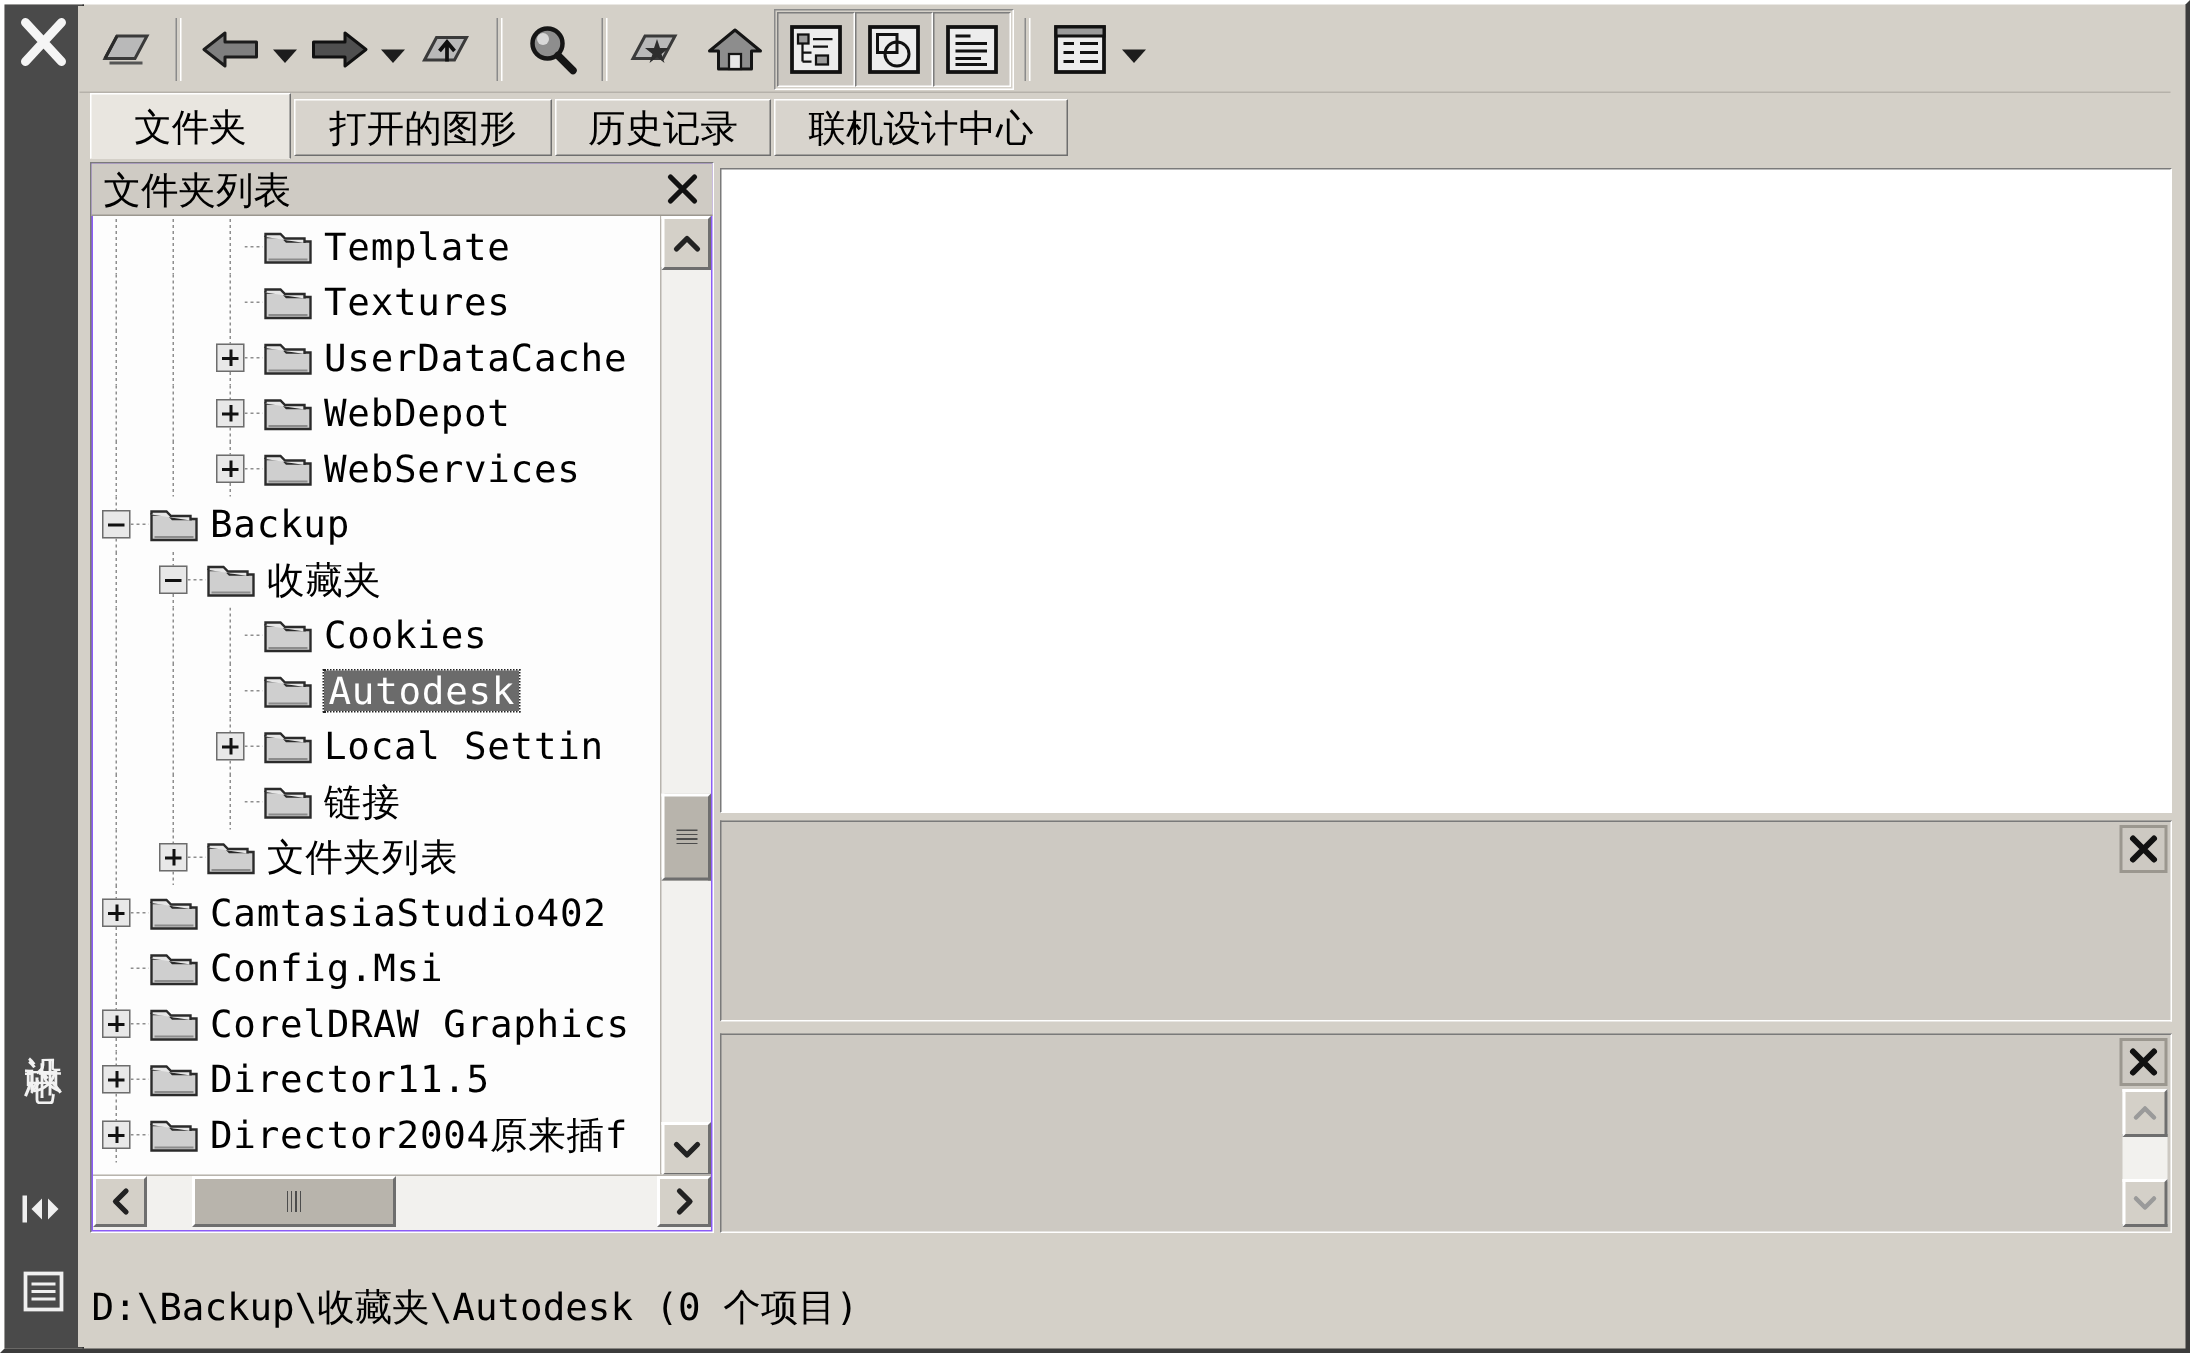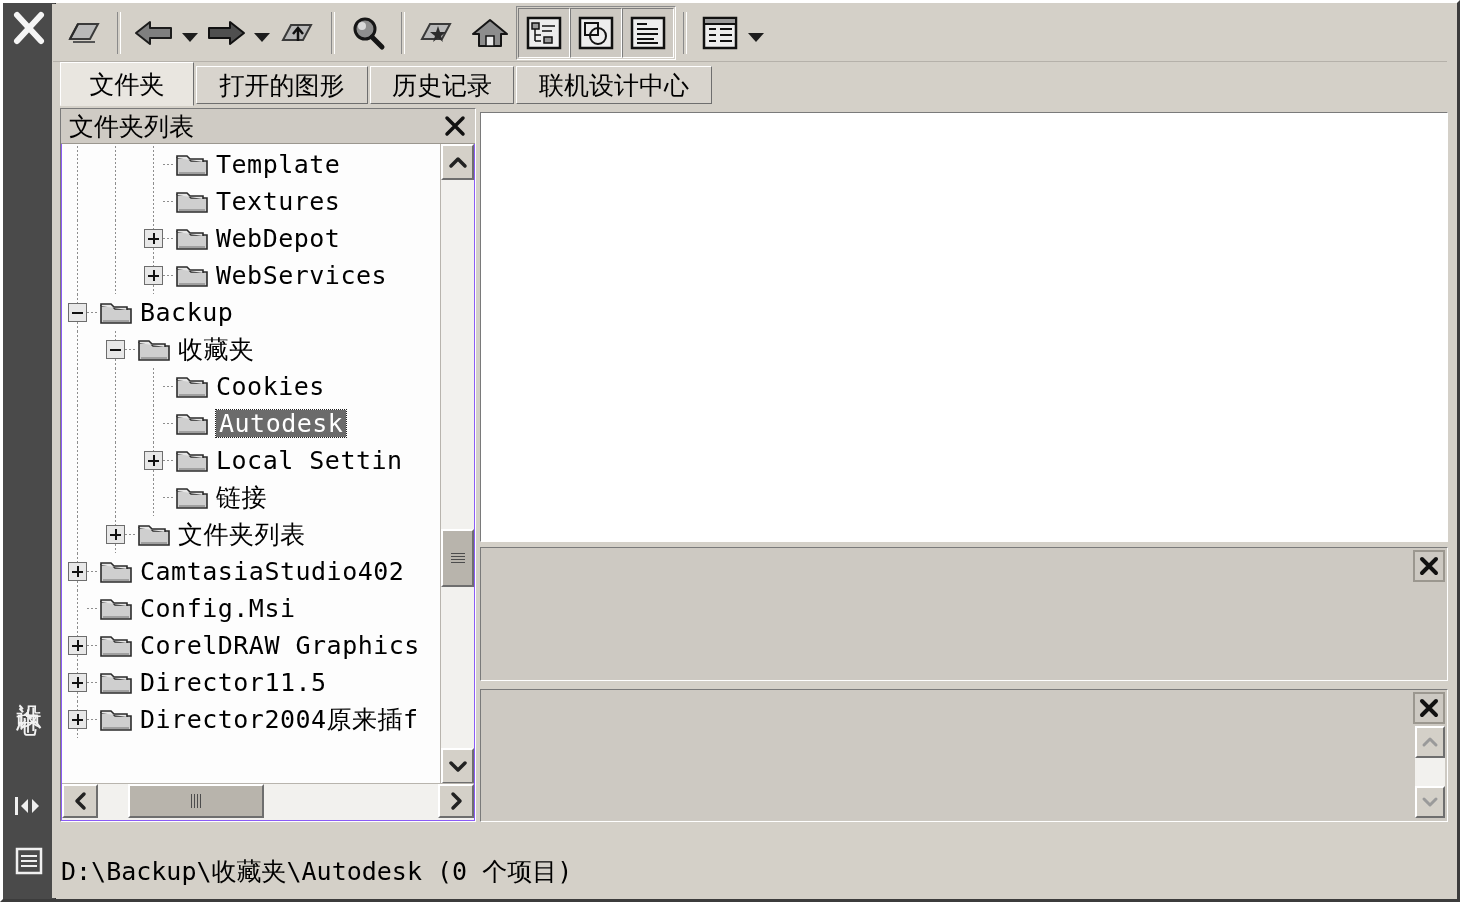--- a/index.html
+++ b/index.html
@@ -290,20 +290,34 @@
               <span class="guide" style="left: 53px;"></span>
               <span class="guide" style="left: 91px;"></span>
               <span style="display: inline-block; flex: 0 0 auto; width: 82px; height: 1px;"></span>
               <span class="plus p"></span>
               <span class="dash"></span>
               <span class="folder"><svg viewBox="0 0 34 27" width="34" height="27">
                   <path d="M2 7 L2 24 L32 24 L32 10 L16 10 L13 7 Z" fill="#cfcfcf" stroke="#2b2b2b" stroke-width="1.6"></path>
                   <path d="M2 7 L2 5 L12 5 L15 8 L28 8 L28 11" fill="#e6e6e6" stroke="#2b2b2b" stroke-width="1.6"></path>
                   <path d="M4 22 L30 22" stroke="#8c8c8c" stroke-width="1.4"></path>
                 </svg></span>
+              <span class="lbl">UserDataCache</span>
+            </div>
+            <div class="trow">
+              <span class="guide" style="left: 15px;"></span>
+              <span class="guide" style="left: 53px;"></span>
+              <span class="guide" style="left: 91px;"></span>
+              <span style="display: inline-block; flex: 0 0 auto; width: 82px; height: 1px;"></span>
+              <span class="plus p"></span>
+              <span class="dash"></span>
+              <span class="folder"><svg viewBox="0 0 34 27" width="34" height="27">
+                  <path d="M2 7 L2 24 L32 24 L32 10 L16 10 L13 7 Z" fill="#cfcfcf" stroke="#2b2b2b" stroke-width="1.6"></path>
+                  <path d="M2 7 L2 5 L12 5 L15 8 L28 8 L28 11" fill="#e6e6e6" stroke="#2b2b2b" stroke-width="1.6"></path>
+                  <path d="M4 22 L30 22" stroke="#8c8c8c" stroke-width="1.4"></path>
+                </svg></span>
               <span class="lbl">WebDepot</span>
             </div>
             <div class="trow">
               <span class="guide" style="left: 15px;"></span>
               <span class="guide" style="left: 53px;"></span>
               <span class="guide" style="left: 91px;"></span>
               <span style="display: inline-block; flex: 0 0 auto; width: 82px; height: 1px;"></span>
               <span class="plus p"></span>
               <span class="dash"></span>
               <span class="folder"><svg viewBox="0 0 34 27" width="34" height="27">

